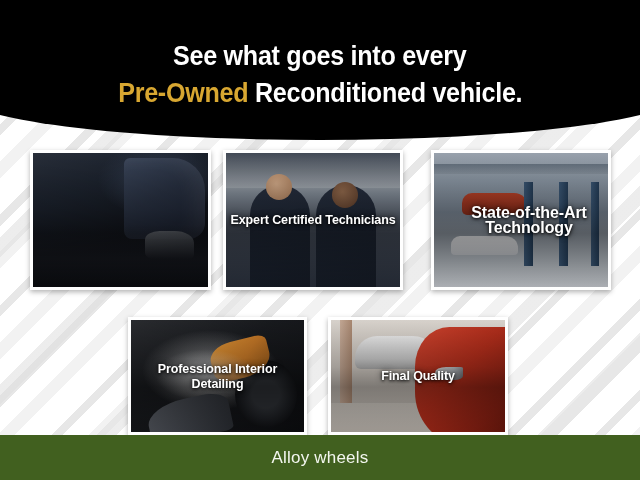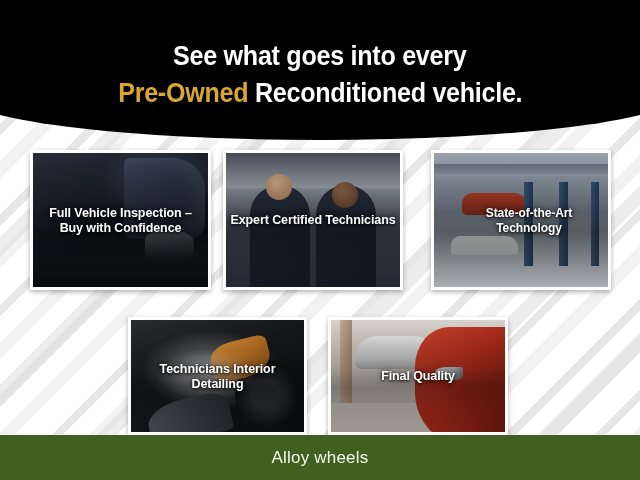--- a/index.html
+++ b/index.html
@@ -93,21 +93,21 @@
     transform:translateY(-50%);
     text-align:center;
     color:#ffffff;
     font-weight:700;
     font-size:12.5px;
     line-height:14.5px;
     letter-spacing:-0.1px;
     padding:0 4px;
     text-shadow:0 1px 3px rgba(0,0,0,0.95), 0 0 6px rgba(0,0,0,0.8);
   }
-  .card.wide .caption { font-size:12px;padding-left:20px; }
+  .card.wide .caption { font-size:16px;padding-left:20px; }
 
   
   #card-0 { left:30px;  top:150px; width:181px; height:140px; }
   #card-1 { left:223px; top:150px; width:180px; height:140px; }
   #card-2 { left:431px; top:150px; width:180px; height:140px; }
   
   #card-3 { left:128px; top:317px; width:179px; height:118px; }
   #card-4 { left:328px; top:317px; width:180px; height:118px; }
 
   
@@ -275,21 +275,20 @@
       </div>
     </div>
   </div>
 
   <div class="card" id="card-0">
     <div class="photo ph-inspection">
       <div class="hi"></div>
         <div class="hi2"></div>
     </div>
     <div class="scrim"></div>
-    <div class="caption">Full Vehicle Inspection – Buy with Confidence</div>
   </div>
 
   <div class="card" id="card-1">
     <div class="photo ph-techs">
       <div class="lift"></div>
         <div class="p1"></div>
         <div class="p2"></div>
         <div class="h1"></div>
         <div class="h2"></div>
     </div>
@@ -311,21 +310,21 @@
   </div>
 
   <div class="card" id="card-3">
     <div class="photo ph-detail">
       <div class="ring"></div>
         <div class="nozzle"></div>
         <div class="steam"></div>
         <div class="hose"></div>
     </div>
     <div class="scrim"></div>
-    <div class="caption">Technicians Interior Detailing</div>
+    <div class="caption">Professional Interior Detailing</div>
   </div>
 
   <div class="card" id="card-4">
     <div class="photo ph-final">
       <div class="pillar"></div>
         <div class="wht-car"></div>
         <div class="floor"></div>
       <div class="red-car"></div>
         <div class="lamp"></div>
     </div>

